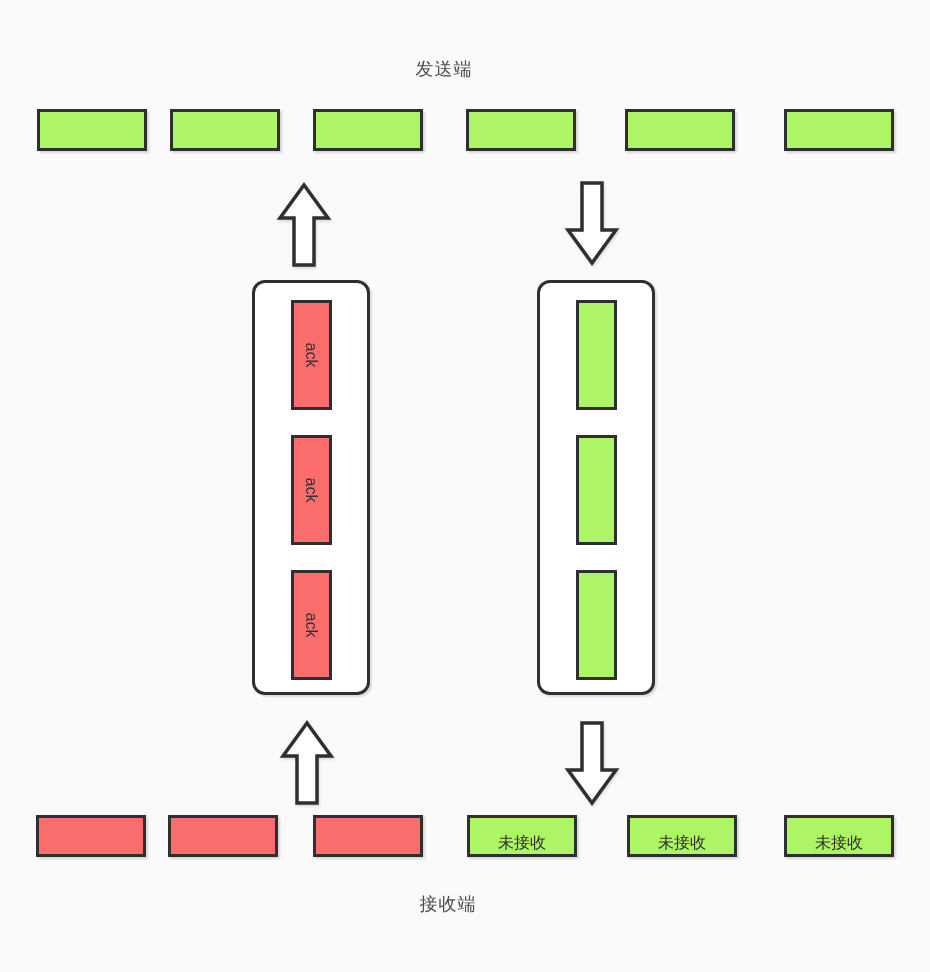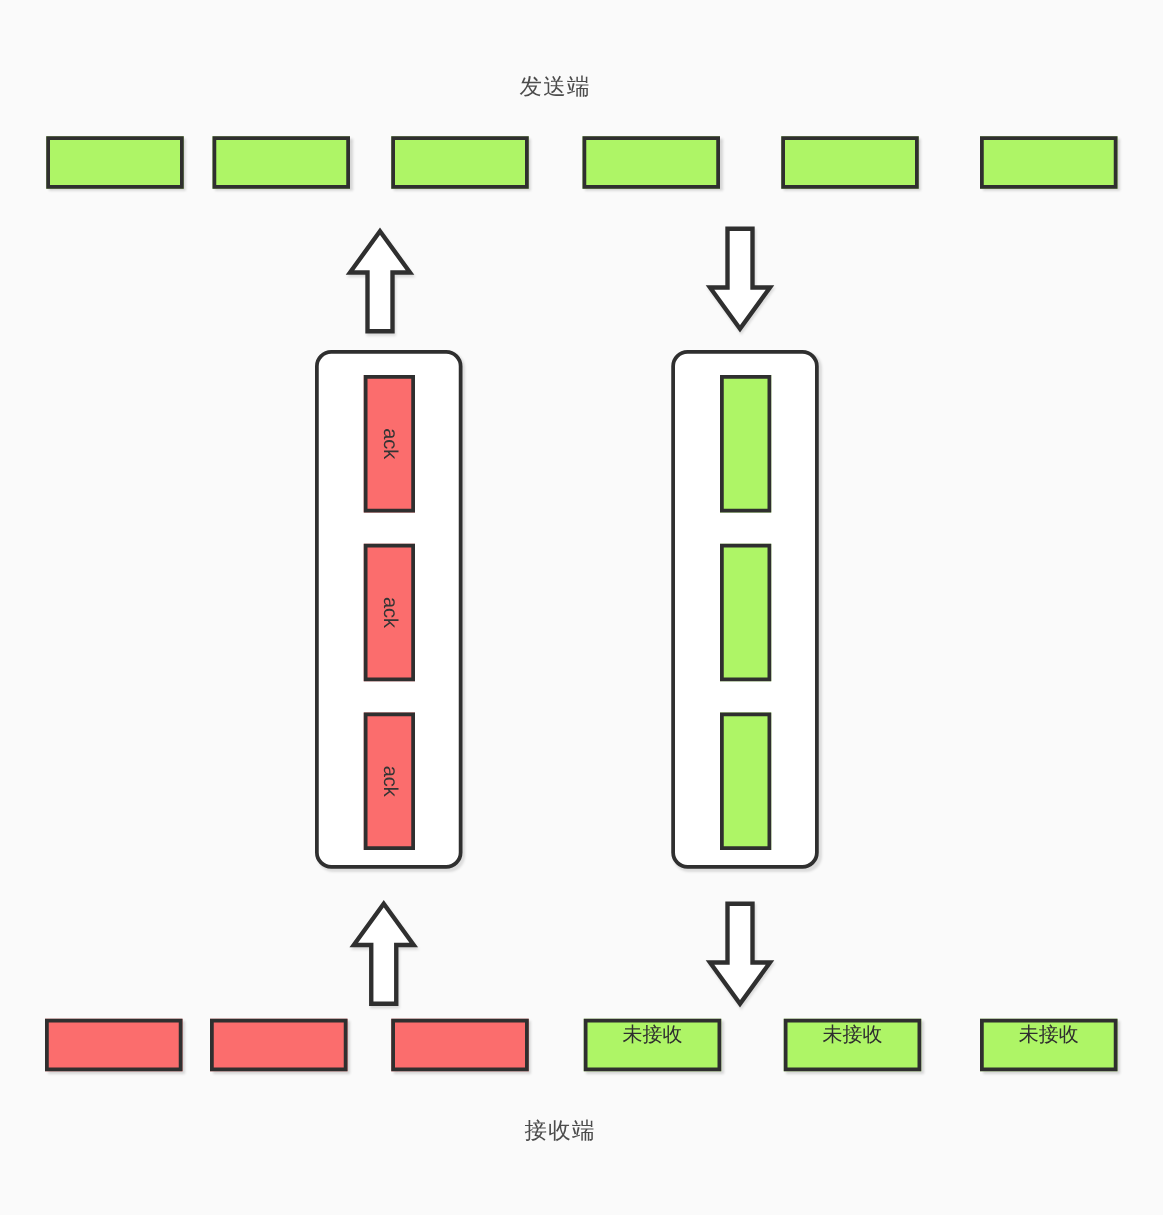--- a/index.html
+++ b/index.html
@@ -18,21 +18,21 @@
   .endpoint-label.top{left:374px;top:57px;}
   .endpoint-label.bottom{left:378px;top:892px;text-align:center;}
 
   .pkt{
     position:absolute;width:110px;height:42px;box-sizing:border-box;
     border:3px solid var(--outline,#2f2f2f);
     box-shadow:2px 2px 2px rgba(0,0,0,0.15);
   }
   .pkt.green{background:var(--green,#aef566);}
   .pkt.red{background:var(--red,#fb6d6d);}
-  .pkt.labeled{display:flex;align-items:flex-start;justify-content:center;
+  .pkt.labeled{display:flex;align-items:flex-end;justify-content:center;
     font-size:16px;color:var(--outline,#2f2f2f);}
 
   
   .s0{left:37px;top:109px;} .s1{left:170px;top:109px;} .s2{left:313px;top:109px;}
   .s3{left:466px;top:109px;} .s4{left:625px;top:109px;} .s5{left:784px;top:109px;}
 
   
   .r0{left:36px;top:815px;} .r1{left:168px;top:815px;} .r2{left:313px;top:815px;}
   .u0{left:467px;top:815px;} .u1{left:627px;top:815px;} .u2{left:784px;top:815px;}
 

